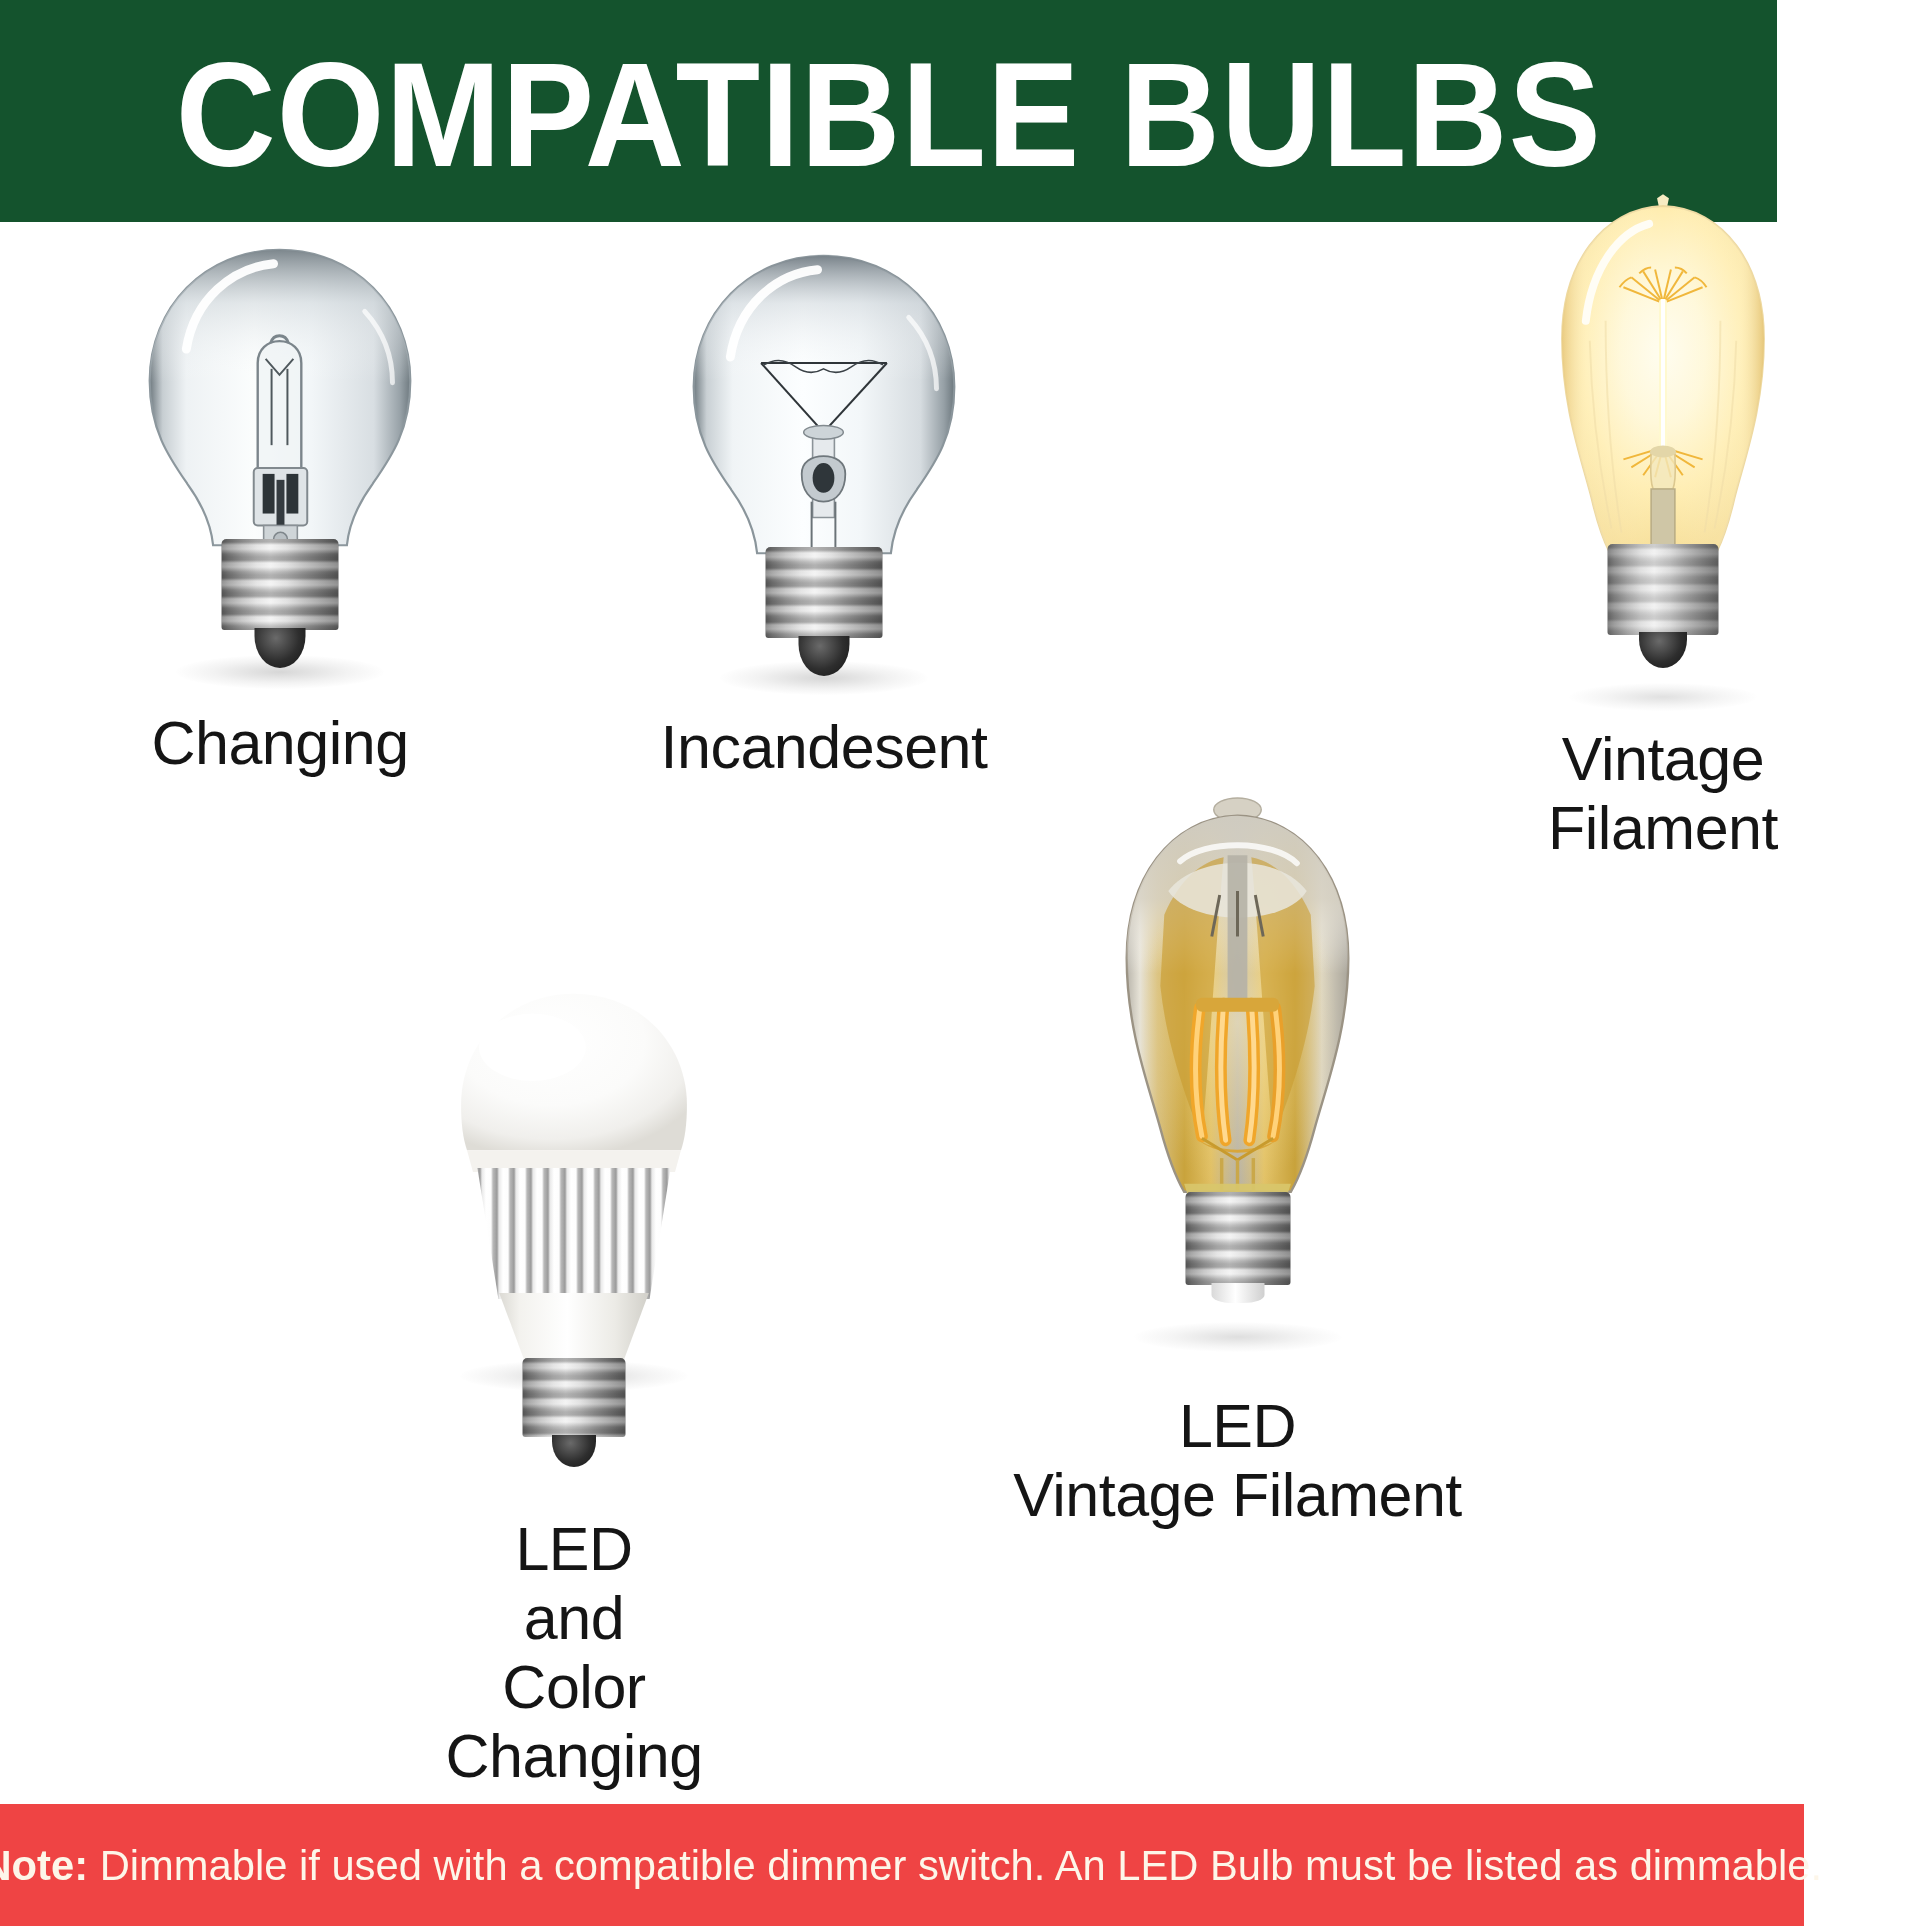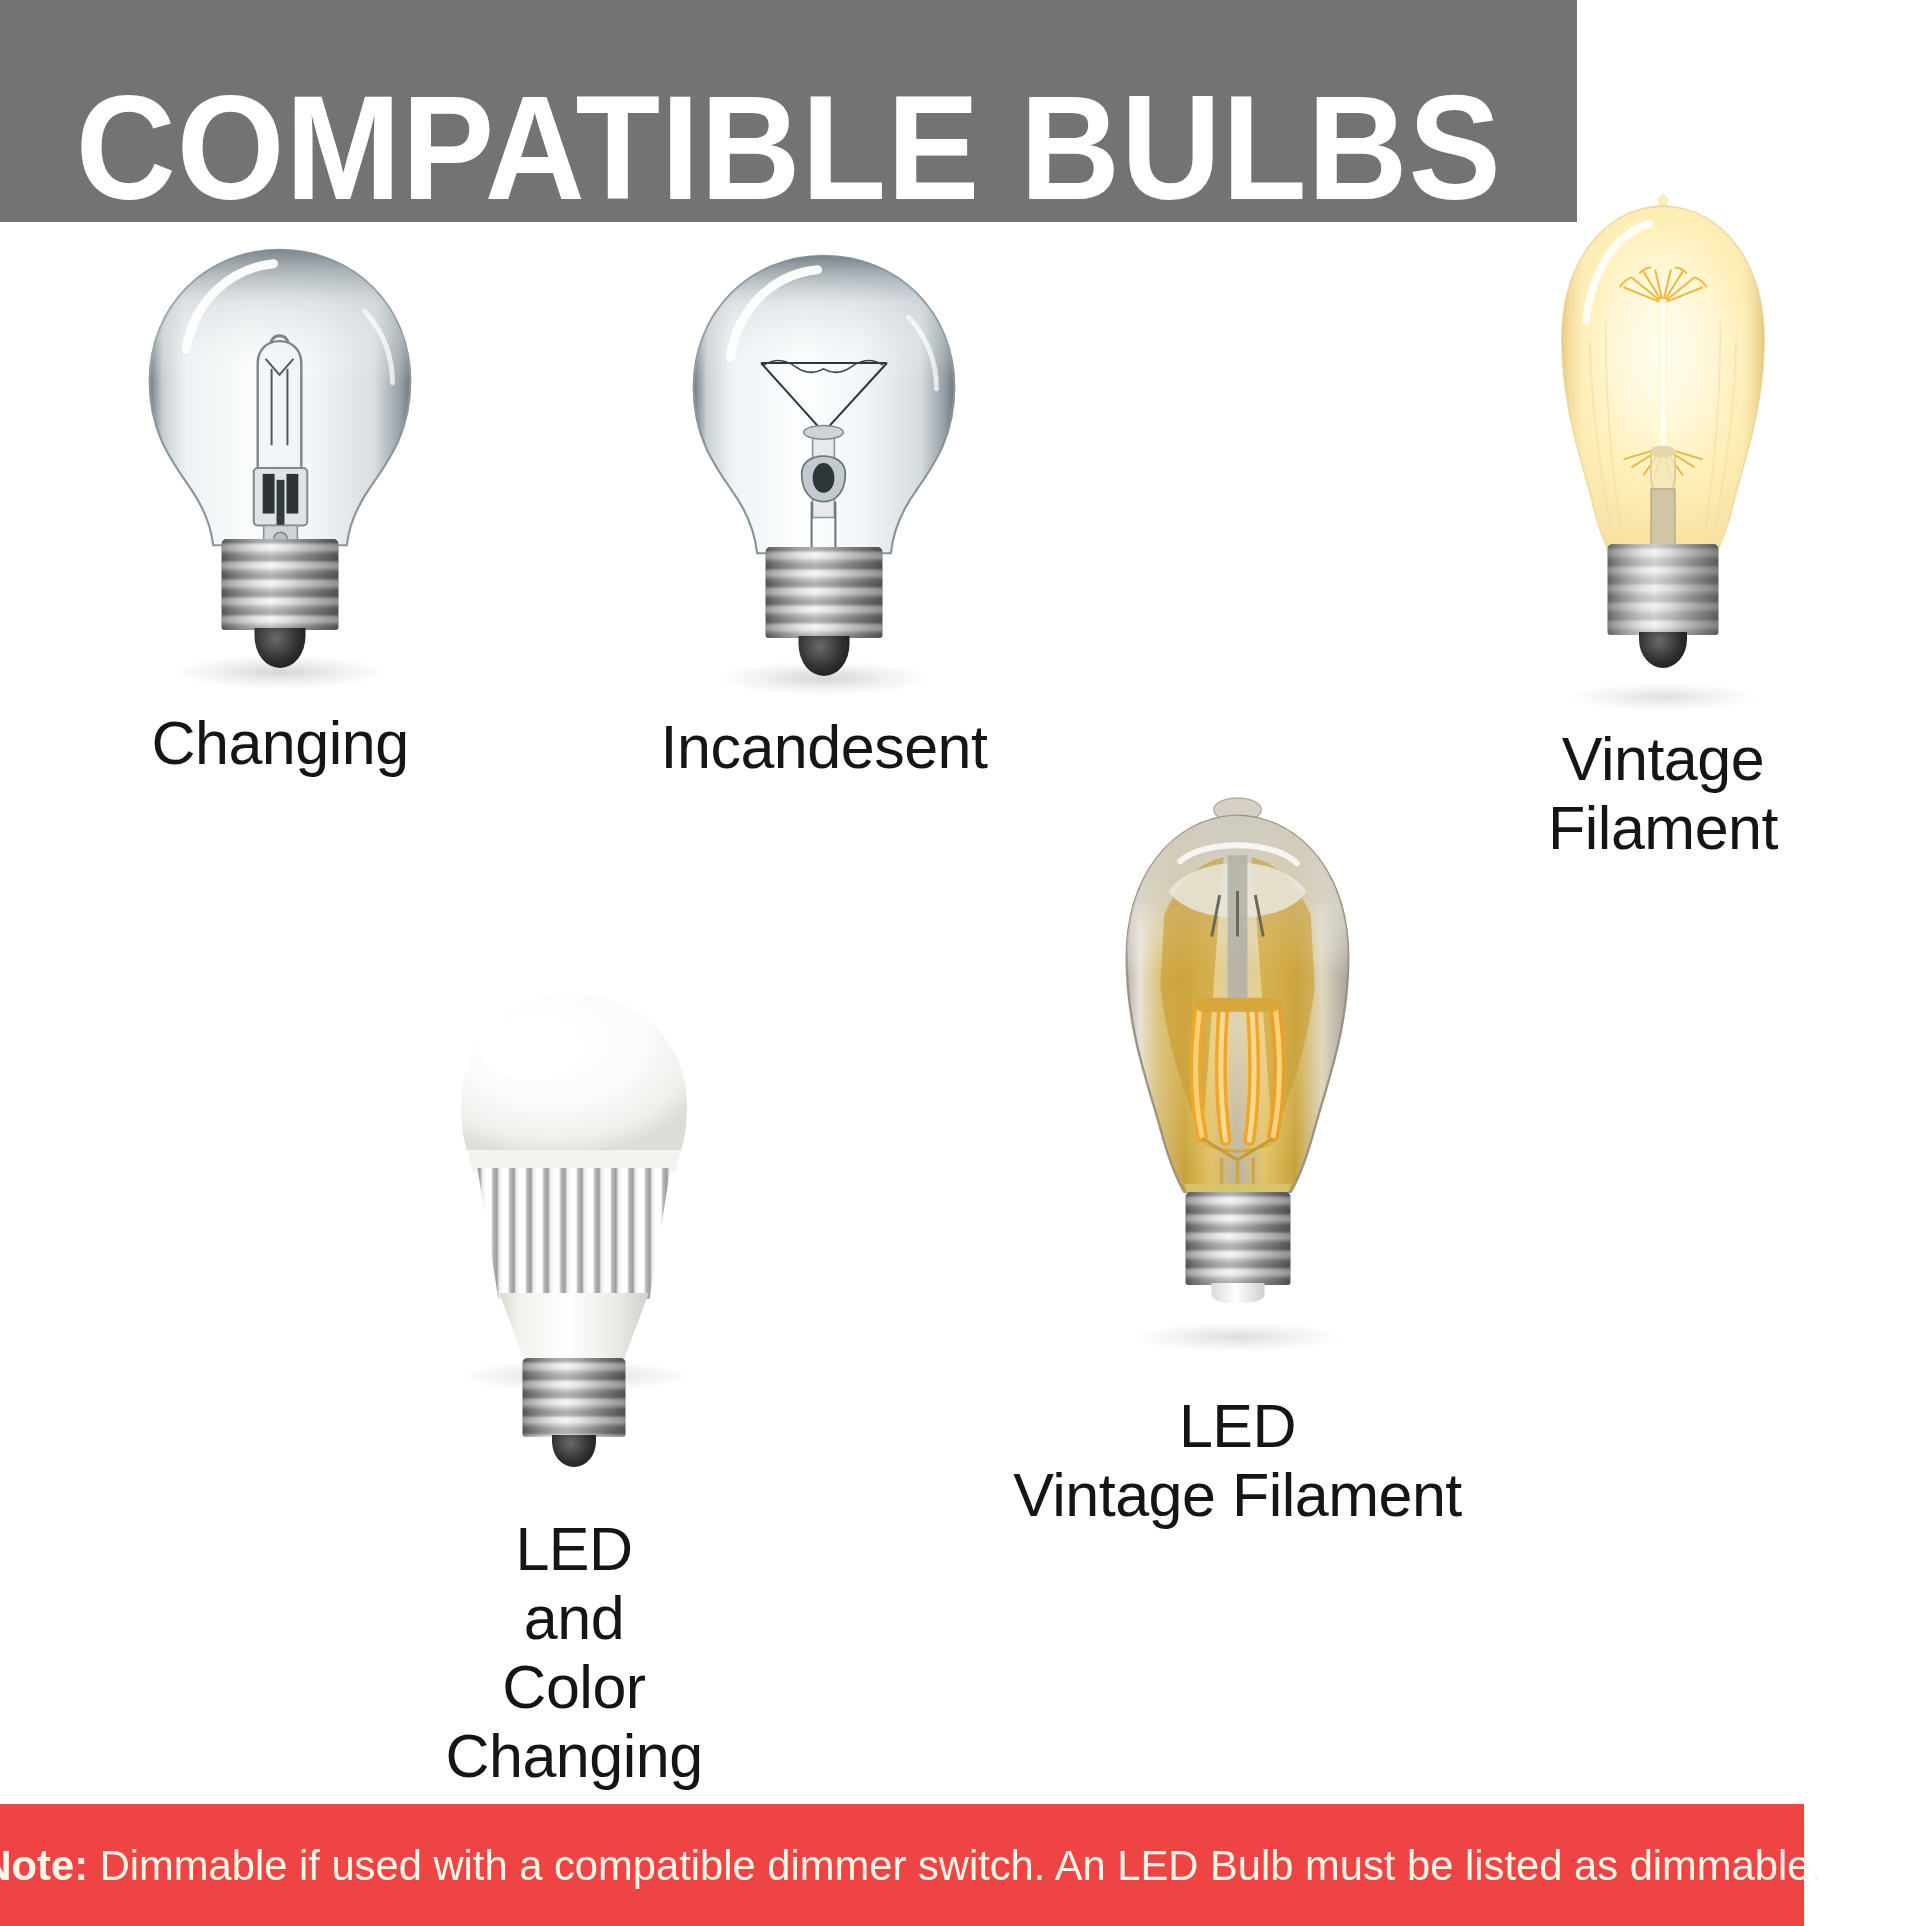--- a/index.html
+++ b/index.html
@@ -13,25 +13,25 @@
     font-family: "Liberation Sans", "DejaVu Sans", sans-serif;
     overflow: hidden;
     position: relative;
   }
 
   
   .header-bar {
     position: absolute;
     left: 0;
     top: 0;
-    width: 1577px;
+    width: 1777px;
     height: 222px;
-    background: #737373;
+    background: #14532d;
     display: flex;
-    align-items: flex-end;
+    align-items: center;
     justify-content: center;
   }
   .header-title {
     color: #ffffff;
     font-size: 149px;
     font-weight: bold;
     letter-spacing: 1px;
     line-height: 1;
     transform: scaleX(0.93);
     white-space: nowrap;

